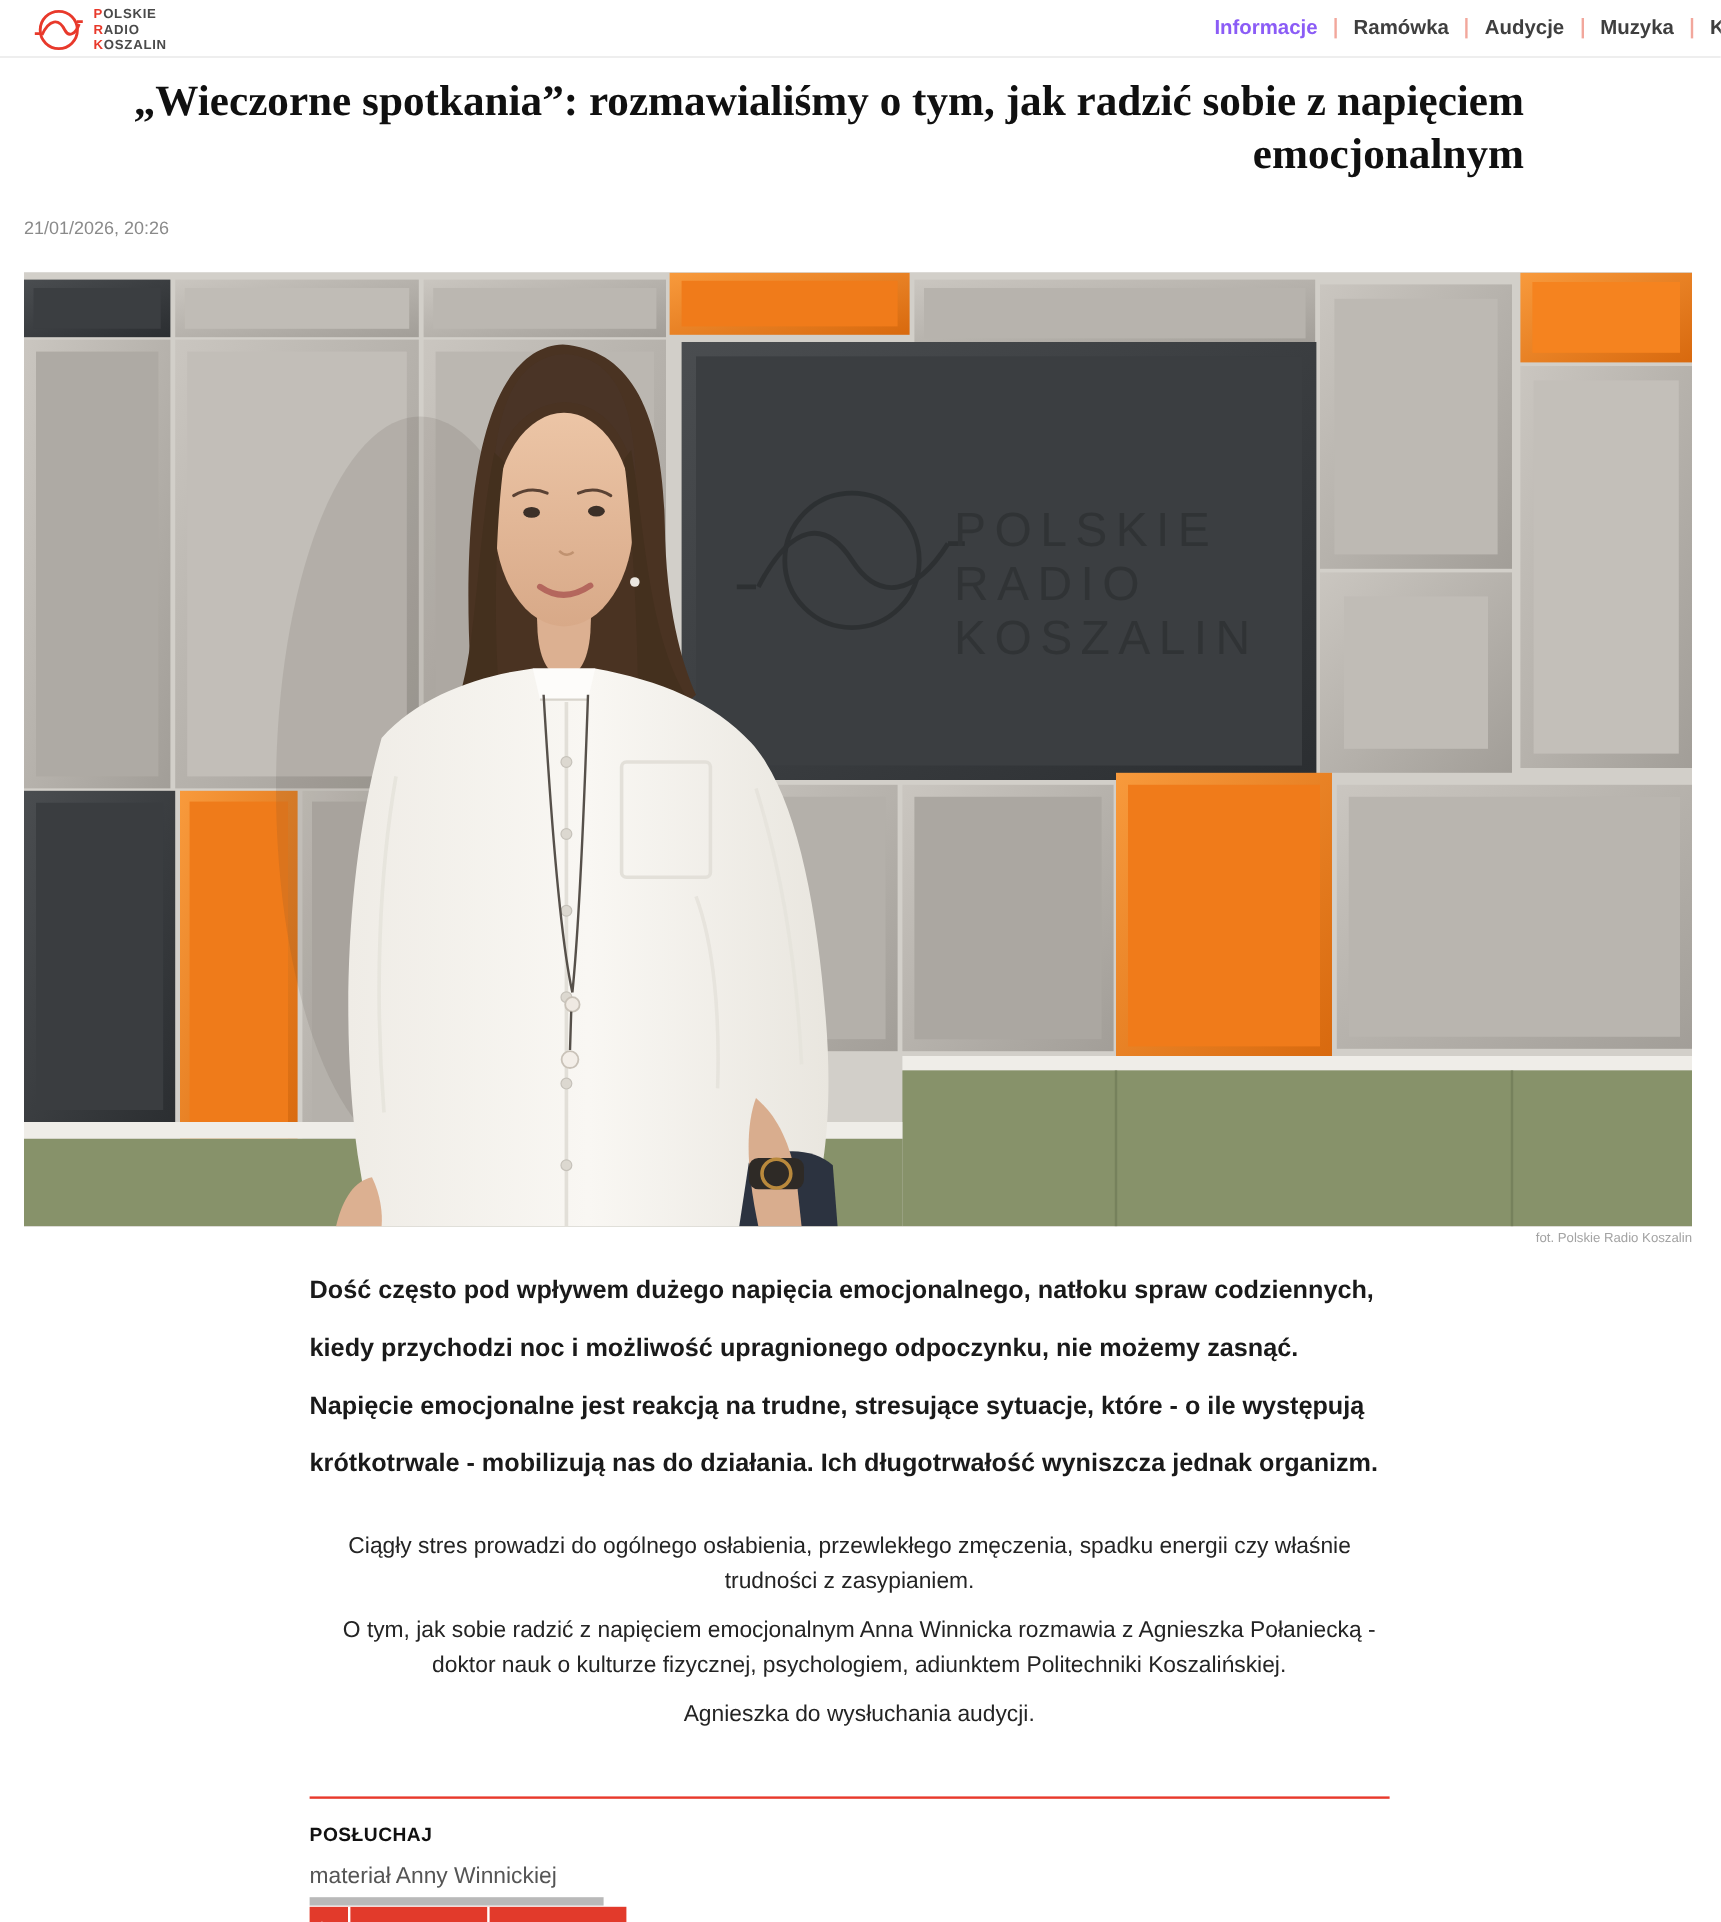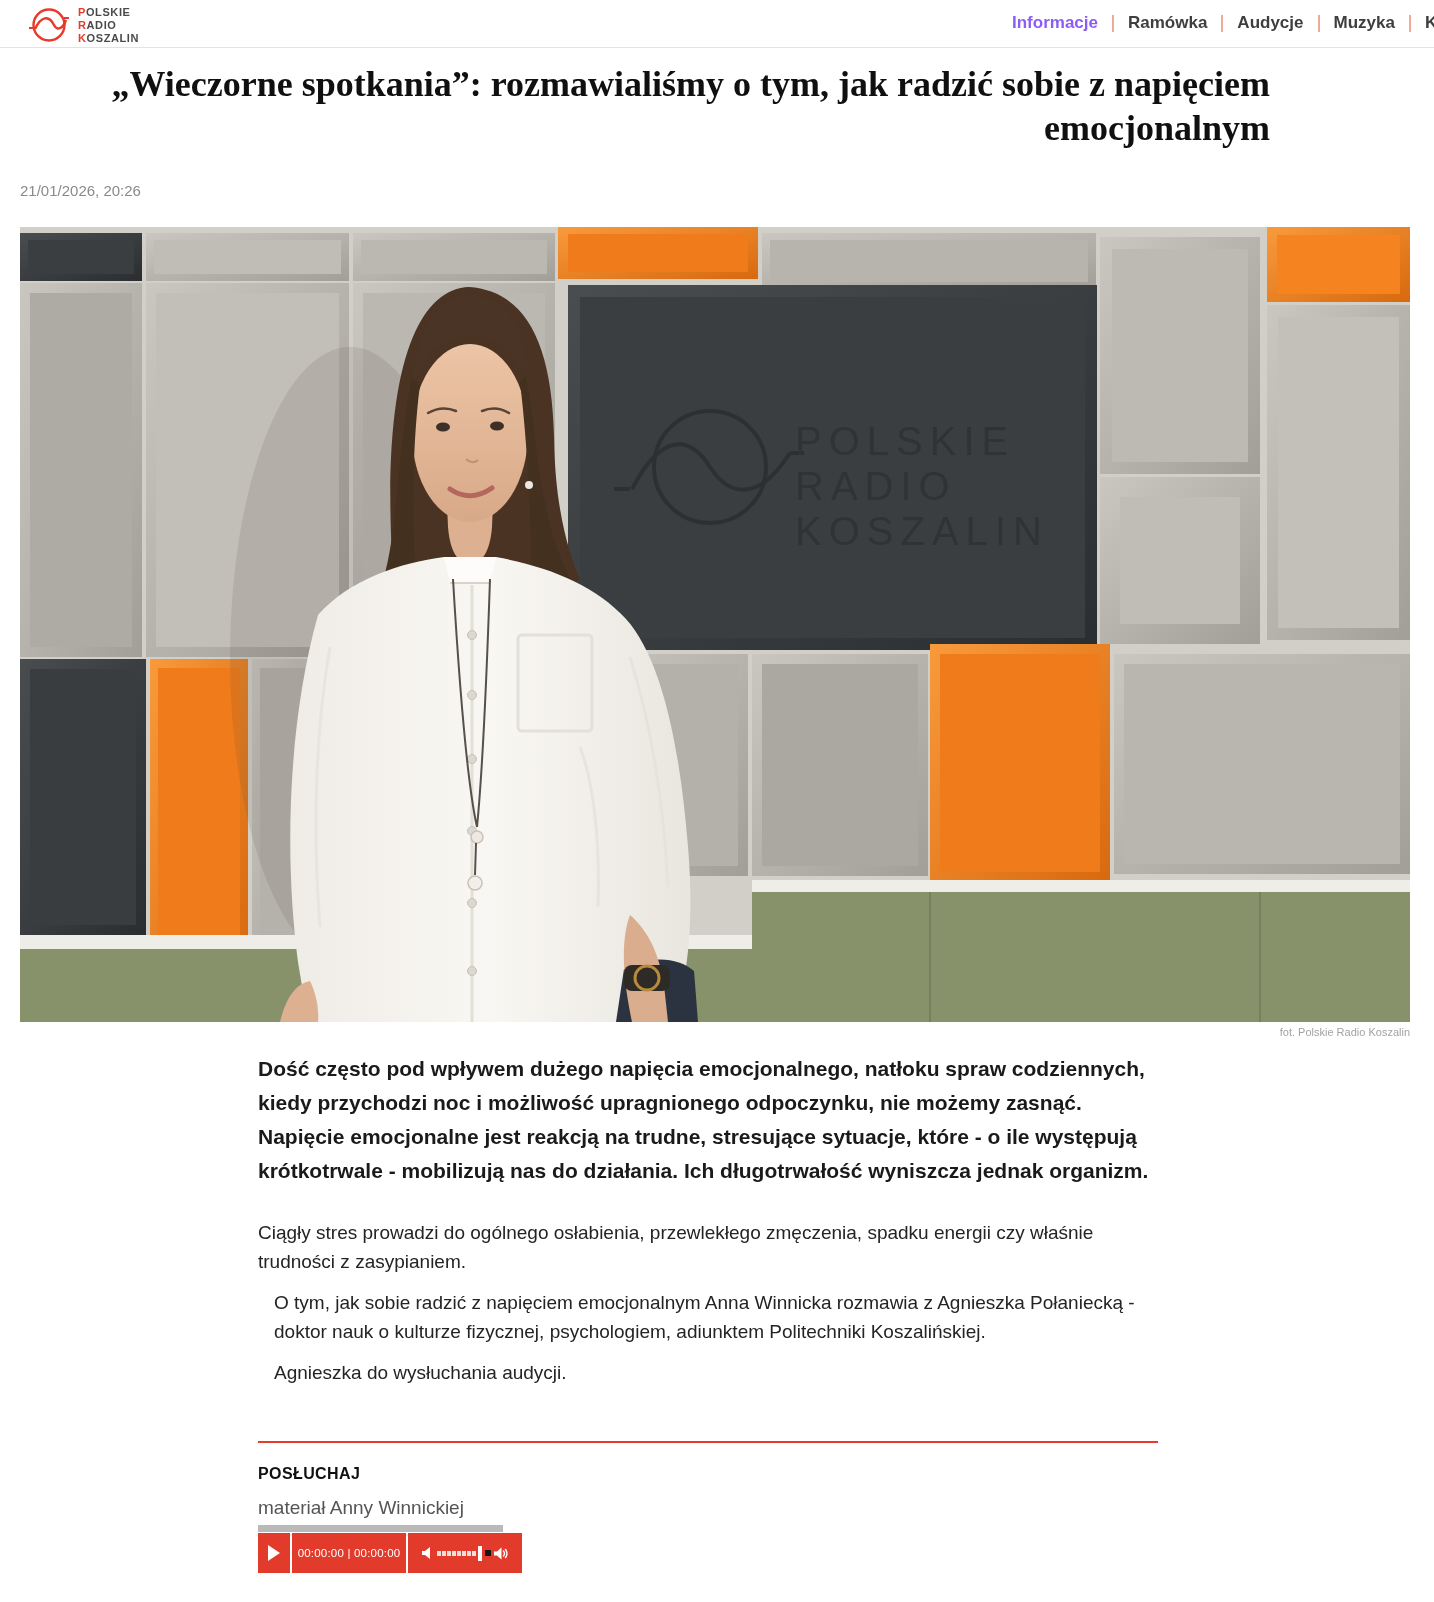--- a/index.html
+++ b/index.html
@@ -20,22 +20,22 @@
   .article-title { margin:14px 20px 0 20px; max-width:1250px; font-family:"Liberation Serif", serif; font-weight:700; font-size:36px; line-height:44px; color:#101010;text-align:right; }
   .article-date { margin:32px 20px 0 20px; font-size:15px; color:#8a8a8a; }
 
   
   .photo-wrap { position:relative; margin:28px 20px 0 20px; width:1390px; height:795px; overflow:hidden; background:#c8c5bf; }
   .photo-wrap svg { display:block; width:100%; height:100%; }
   .photo-caption { margin:4px 24px 0 0; text-align:right; font-size:11px; color:#a3a3a3; }
 
   
   .article-body { margin-left:258px; width:900px; }
-  .lead { margin-top:14px; font-size:21px; line-height:34px; font-weight:700; color:#1a1a1a; }
-  .para { margin-top:30px; font-size:19px; line-height:29px; color:#242424; }
+  .lead { margin-top:14px; font-size:21px; line-height:48px; font-weight:700; color:#1a1a1a; }
+  .para { margin-top:30px; font-size:19px; line-height:29px; color:#242424;text-align:center; }
   .para + .para { margin-top:12px;margin-left:16px; }
   .red-rule { margin-top:54px; border:0; border-top:2px solid #e8392b; width:900px; }
   .listen-heading { margin-top:22px; font-size:16px; font-weight:700; letter-spacing:.4px; color:#111; }
   .material-label { margin-top:14px; font-size:19px; color:#555; }
 
   
   .player { margin-top:6px; }
   .progress-bar { width:245px; height:7px; background:#b9b9b9; cursor:pointer; }
   .player-bar { margin-top:1px; width:264px; height:40px; background:#e23a2b; display:flex; align-items:center; }
   .play-btn { width:32px; height:100%; display:flex; align-items:center; justify-content:center; cursor:pointer; }

